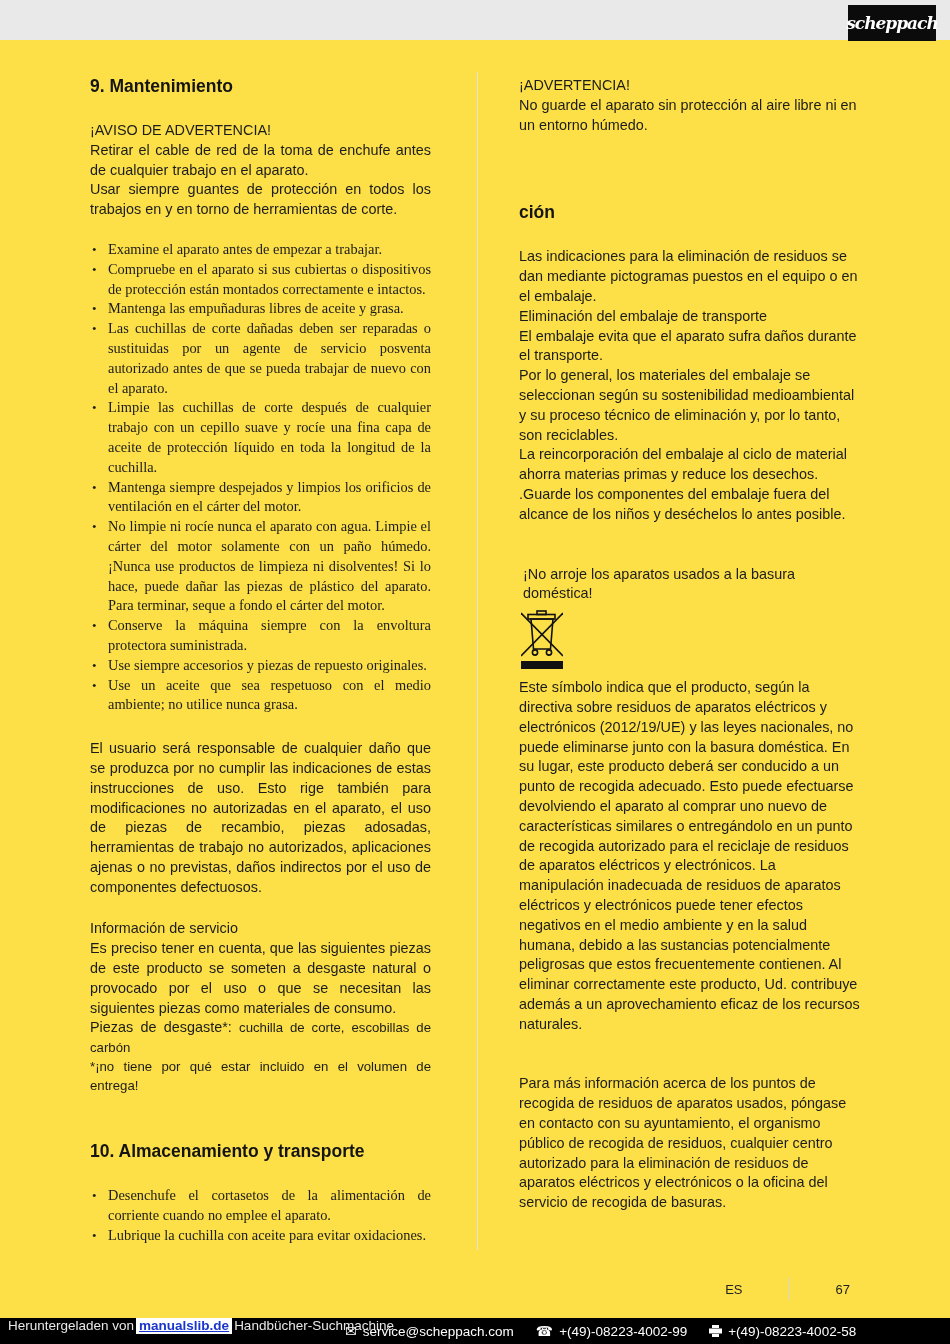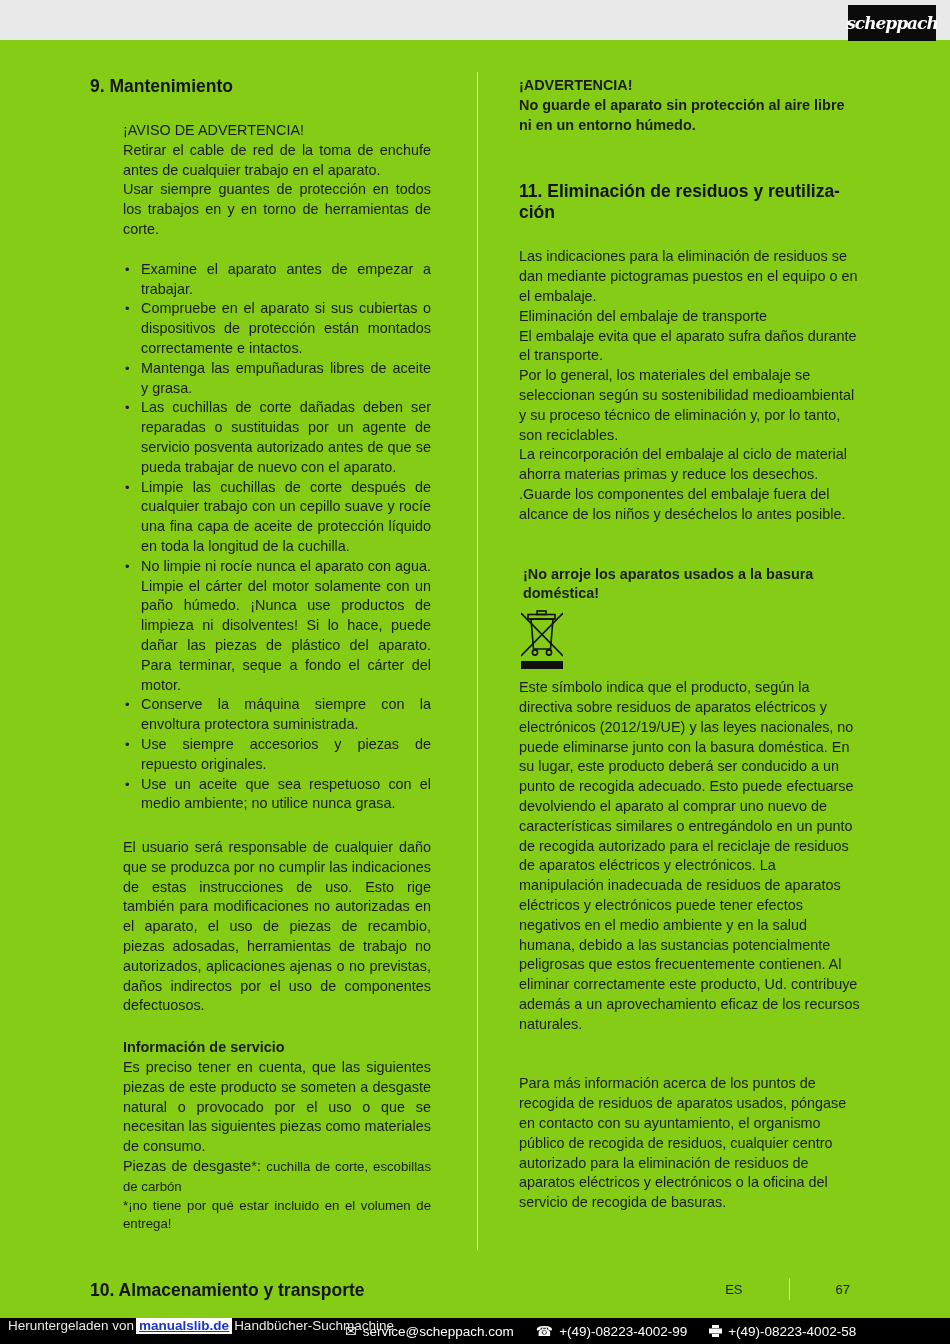--- a/index.html
+++ b/index.html
@@ -1,38 +1,38 @@
 <!DOCTYPE html>
 <html><head>
 <meta charset="utf-8">
 <style>
   html,body{margin:0;padding:0;background:#fff;}
-  .page{position:relative;width:950px;height:1344px;background:#84cc16;
+  .page{position:relative;width:950px;height:1344px;background:#fde047;
         font-family:"Liberation Sans","DejaVu Sans",sans-serif;color:#1c1c1c;overflow:hidden;}
 
   
   .header-bar{position:absolute;left:0;top:0;width:950px;height:40px;background:#e9e9e9;}
   .logo-box{position:absolute;right:14px;top:5px;width:88px;height:36px;background:#0b0b0b;
             display:flex;align-items:center;justify-content:center;}
   .logo-text{color:#fff;font-family:"DejaVu Serif",serif;font-style:italic;font-weight:bold;
              font-size:17px;letter-spacing:-1px;}
 
   
   .col-divider{position:absolute;left:477px;top:72px;width:1px;height:1178px;background:#e2e2e2;}
   .col-left{position:absolute;left:90px;top:76px;width:341px;}
   .col-right{position:absolute;left:519px;top:76px;width:342px;}
 
   h1{font-size:17.5px;font-weight:bold;margin:0;color:#141414;}
   p,li{font-size:14.4px;line-height:19.8px;margin:0;color:#1c1c1c;}
-  .justify p,.justify li{text-align:justify;margin-left:33px;}
-  .bold{font-weight:bold;}
+  .justify p,.justify li{text-align:justify;}
+  .bold{font-weight:normal;}
   .small{font-size:13.2px;line-height:18.6px;}
 
   ul.bullets{list-style:none;margin:0;padding:0;}
-  ul.bullets li{position:relative;padding-left:18px;}
+  ul.bullets li{position:relative;padding-left:18px;font-family:Liberation Serif, serif;}
   ul.bullets li::before{content:"\2022";position:absolute;left:2px;top:0;font-size:13px;}.gap20{height:20px;}.gap22{height:22px;}.gap24{height:24px;}
   .gap40{height:40px;}.gap46{height:46px;}
 
   
   .weee{margin:6px 0 4px 2px;}
 
   
   .page-num{position:absolute;right:100px;top:1278px;display:flex;align-items:center;
             font-size:13px;color:#222;gap:32px;}
   .page-num .sep{display:inline-block;width:1px;height:22px;background:#d8d8d8;margin:0 14px;}
@@ -65,20 +65,21 @@
     <p>¡AVISO DE ADVERTENCIA!</p>
     <p>Retirar el cable de red de la toma de enchufe antes de cualquier trabajo en el aparato.</p>
     <p>Usar siempre guantes de protección en todos los trabajos en y en torno de herramientas de corte.</p>
     <div class="gap20"></div>
     <ul class="bullets">
       <li>Examine el aparato antes de empezar a trabajar.</li>
       <li>Compruebe en el aparato si sus cubiertas o dispositivos de protección están montados correctamente e intactos.</li>
       <li>Mantenga las empuñaduras libres de aceite y grasa.</li>
       <li>Las cuchillas de corte dañadas deben ser reparadas o sustituidas por un agente de servicio posventa autorizado antes de que se pueda trabajar de nuevo con el aparato.</li>
       <li>Limpie las cuchillas de corte después de cualquier trabajo con un cepillo suave y rocíe una fina capa de aceite de protección líquido en toda la longitud de la cuchilla.</li>
+      <li>Mantenga siempre despejados y limpios los orificios de ventilación en el cárter del motor.</li>
       <li>No limpie ni rocíe nunca el aparato con agua. Limpie el cárter del motor solamente con un paño húmedo. ¡Nunca use productos de limpieza ni disolventes! Si lo hace, puede dañar las piezas de plástico del aparato. Para terminar, seque a fondo el cárter del motor.</li>
       <li>Conserve la máquina siempre con la envoltura protectora suministrada.</li>
       <li>Use siempre accesorios y piezas de repuesto originales.</li>
       <li>Use un aceite que sea respetuoso con el medio ambiente; no utilice nunca grasa.</li>
     </ul>
     <div class="gap24"></div>
     <p>El usuario será responsable de cualquier daño que se produzca por no cumplir las indicaciones de estas instrucciones de uso. Esto rige también para modificaciones no autorizadas en el aparato, el uso de piezas de recambio, piezas adosadas, herramientas de trabajo no autorizados, aplicaciones ajenas o no previstas, daños indirectos por el uso de componentes defectuosos.</p>
     <div class="gap22"></div>
     <p class="bold">Información de servicio</p>
     <p>Es preciso tener en cuenta, que las siguientes piezas de este producto se someten a desgaste natural o provocado por el uso o que se necesitan las siguientes piezas como materiales de consumo.</p>
@@ -91,21 +92,21 @@
       <li>Desenchufe el cortasetos de la alimentación de corriente cuando no emplee el aparato.</li>
       <li>Lubrique la cuchilla con aceite para evitar oxidaciones.</li>
 
     </ul>
   </div>
 
   <div class="col-right">
     <p class="bold">¡ADVERTENCIA!</p>
     <p class="bold">No guarde el aparato sin protección al aire libre ni en un entorno húmedo.</p>
     <div class="gap46"></div>
-    <h1><span>11. Eliminación de residuos y reutiliza-</span><br>
+    <h1><br>
       <span>ción</span></h1>
     <div class="gap24"></div>
     <p>Las indicaciones para la eliminación de residuos se dan mediante pictogramas puestos en el equipo o en el embalaje.</p>
     <p>Eliminación del embalaje de transporte</p>
     <p>El embalaje evita que el aparato sufra daños durante el transporte.</p>
     <p>Por lo general, los materiales del embalaje se seleccionan según su sostenibilidad medioambiental y su proceso técnico de eliminación y, por lo tanto, son reciclables.</p>
     <p>La reincorporación del embalaje al ciclo de material ahorra materias primas y reduce los desechos.</p>
     <p>.Guarde los componentes del embalaje fuera del alcance de los niños y deséchelos lo antes posible.</p>
     <div class="gap40"></div>
     <p class="bold" style="padding-left:4px;">¡No arroje los aparatos usados a la basura doméstica!</p>

